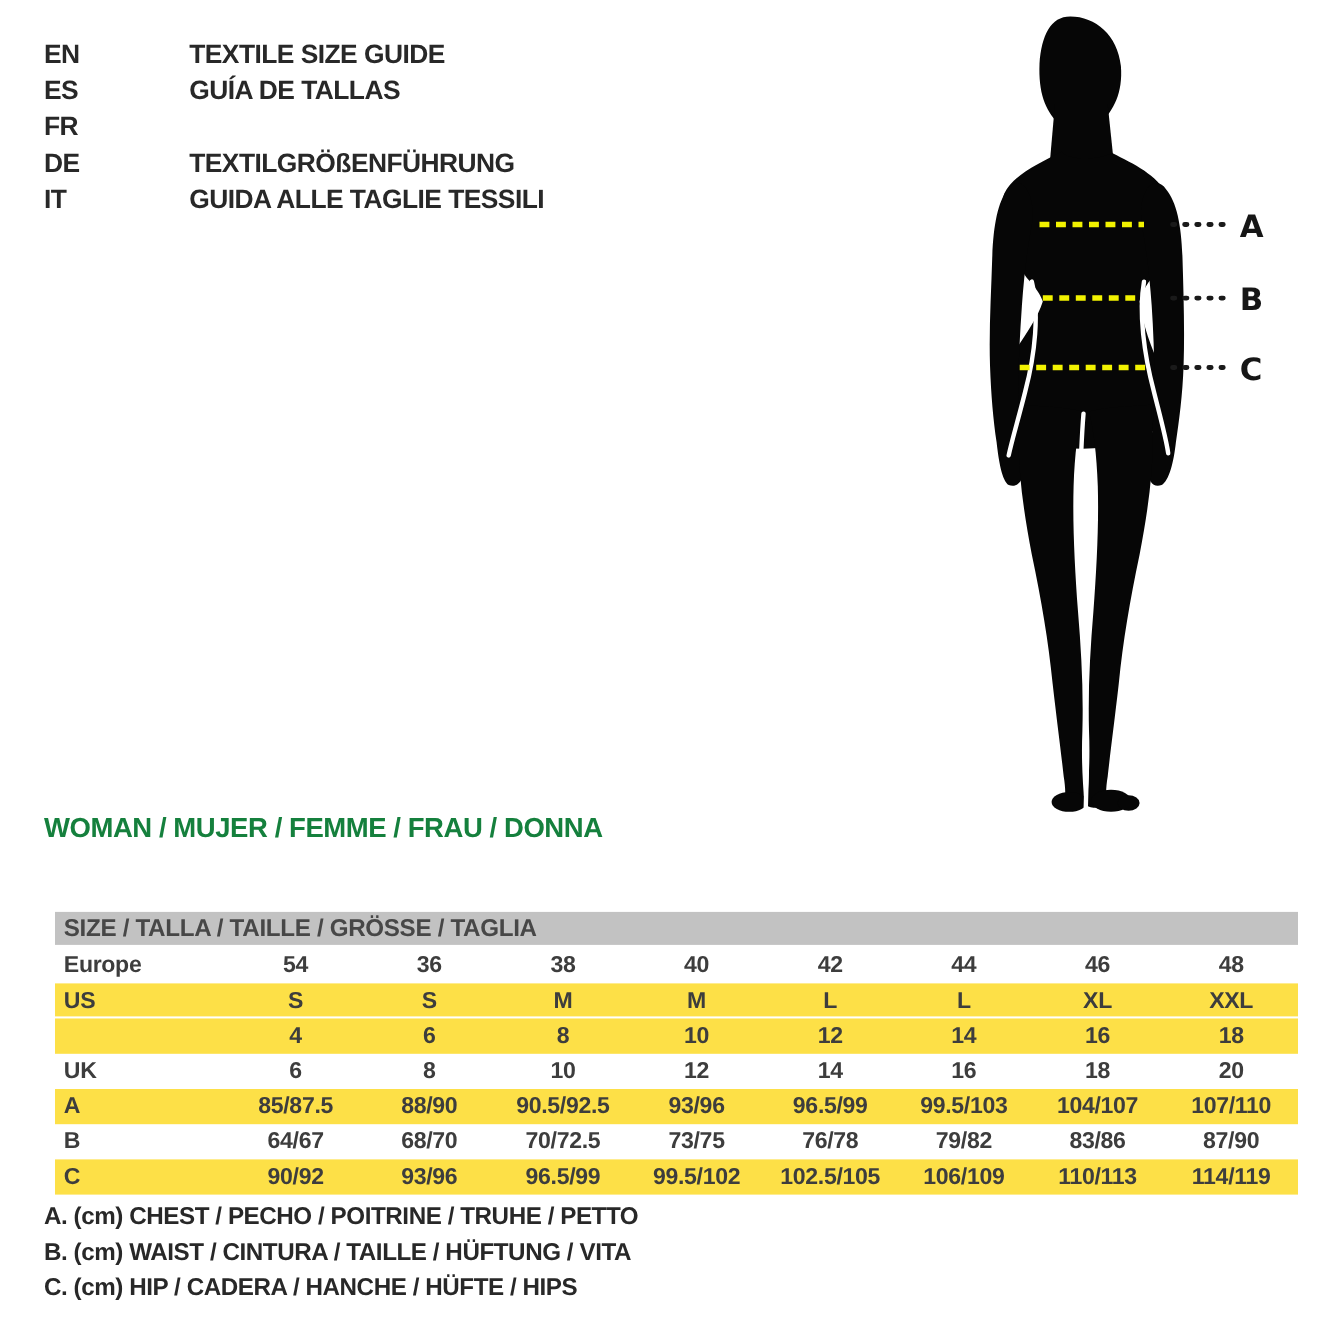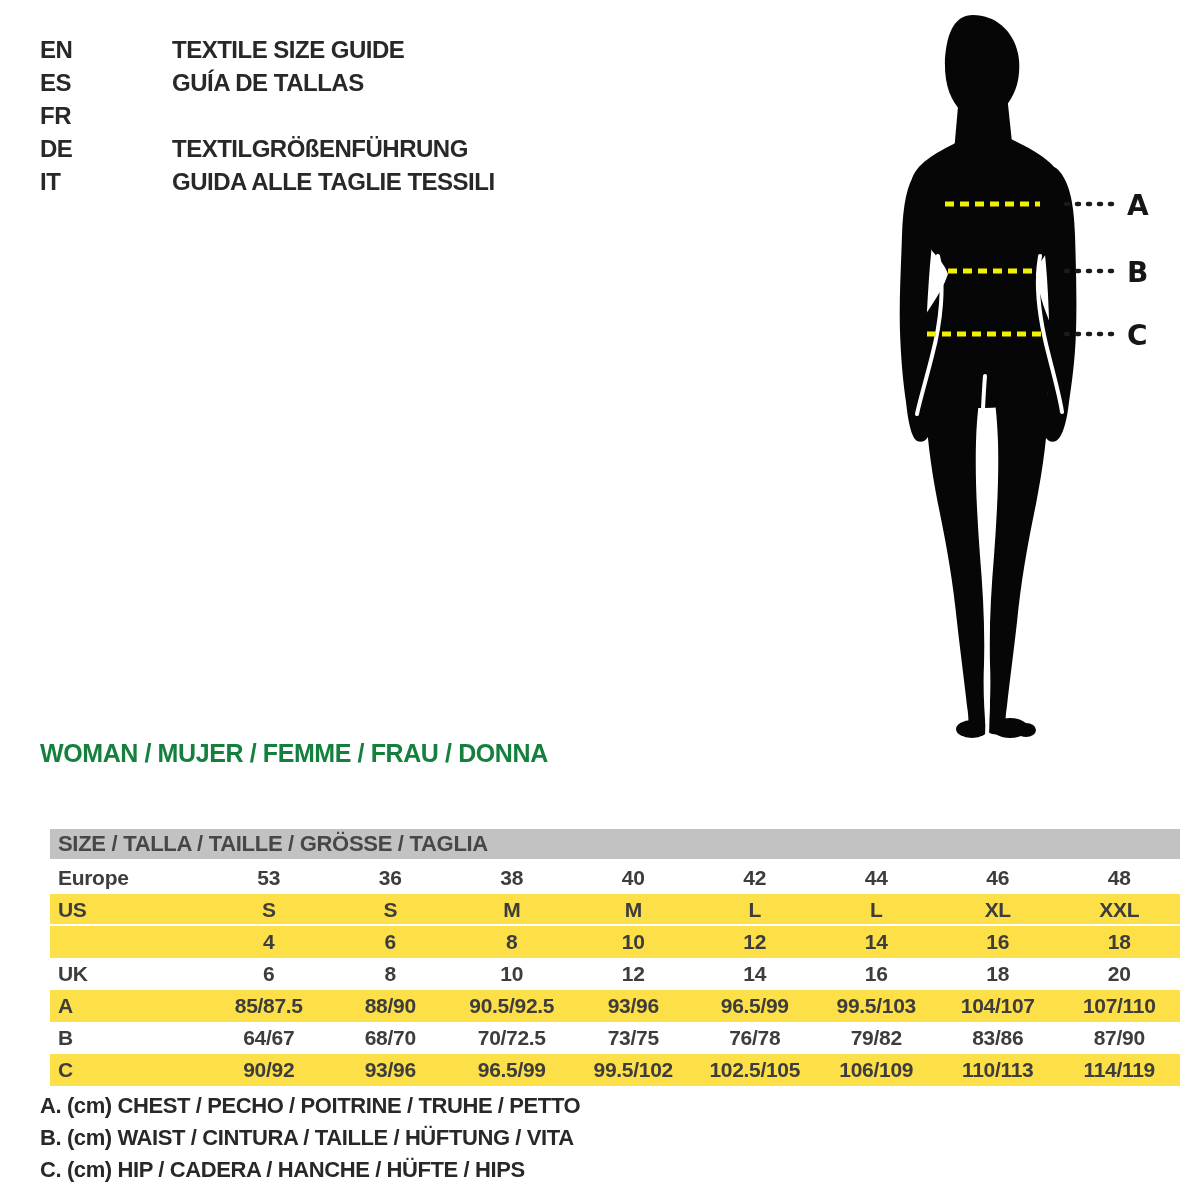--- a/index.html
+++ b/index.html
@@ -159,21 +159,21 @@
   </svg>
 
   <div class="section-title">WOMAN / MUJER / FEMME / FRAU / DONNA</div>
 
   <div class="size-table">
     <div class="table-header">SIZE / TALLA / TAILLE / GRÖSSE / TAGLIA</div>
     <div class="table-body">
 
       <div class="trow">
         <span class="tlabel">Europe</span>
-        <span class="tcell">53</span>
+        <span class="tcell">54</span>
         <span class="tcell">36</span>
         <span class="tcell">38</span>
         <span class="tcell">40</span>
         <span class="tcell">42</span>
         <span class="tcell">44</span>
         <span class="tcell">46</span>
         <span class="tcell">48</span>
       </div>
 
       <div class="trow shade sep">

